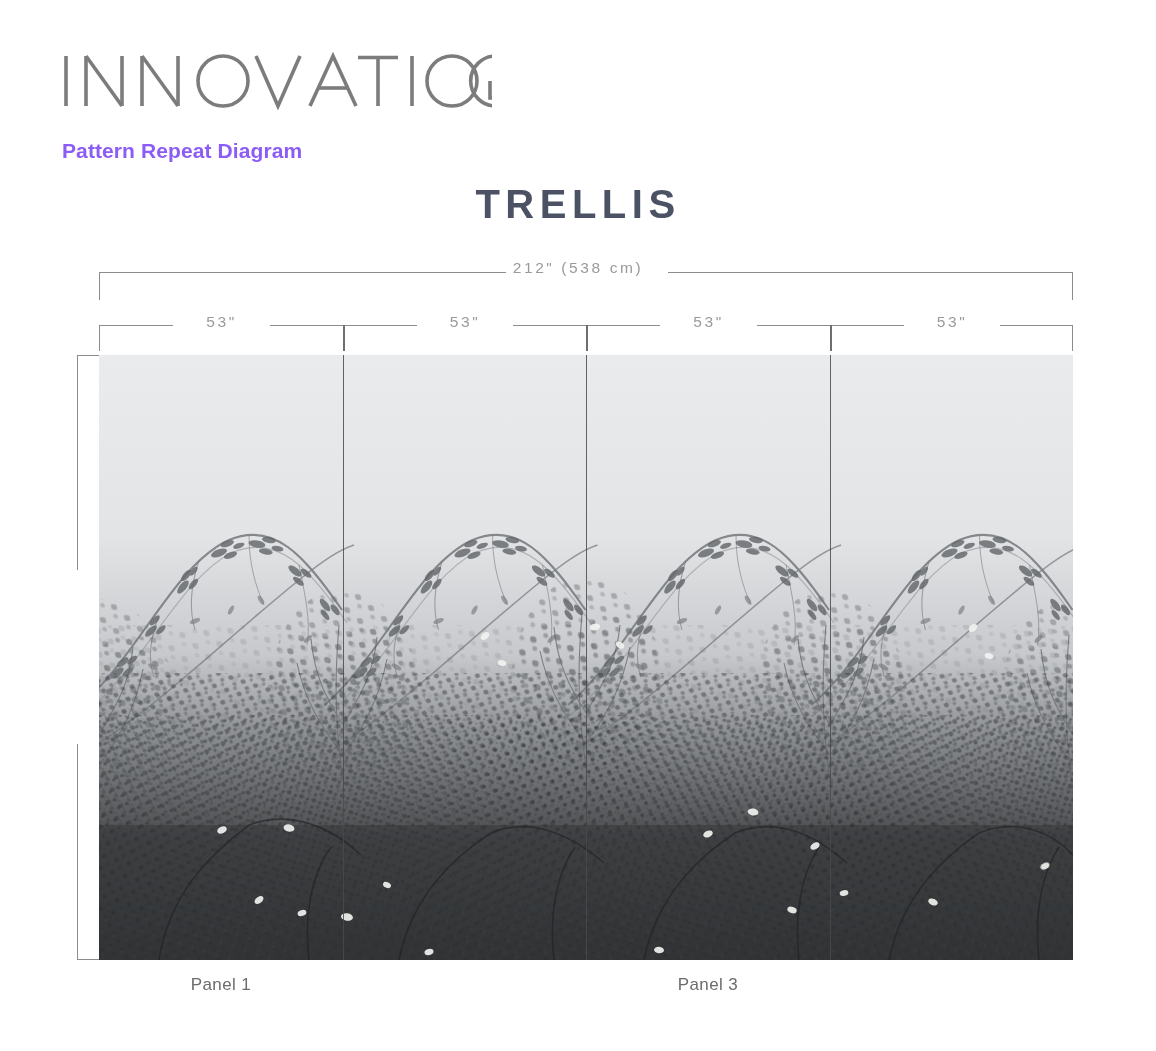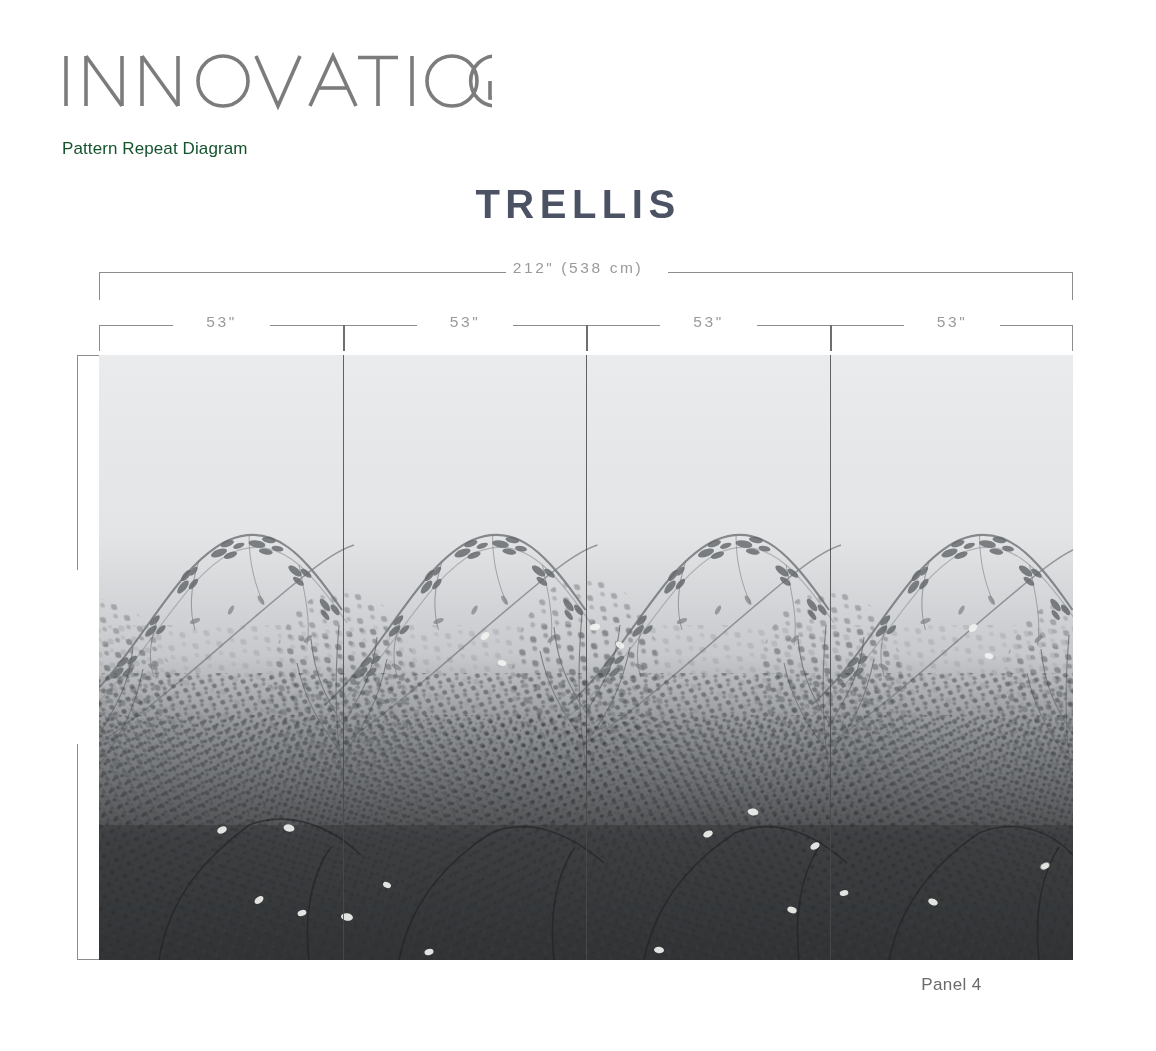--- a/index.html
+++ b/index.html
@@ -22,24 +22,24 @@
     top: 50px;
     width: 430px;
     height: 62px;
   }
   #brand-logo svg { display: block; }
 
   #page-subtitle {
     position: absolute;
     left: 62px;
     top: 139px;
-    font-size: 17px;
+    font-size: 21px;
     letter-spacing: 0.1px;
-    color: #14532d;
-    font-weight: 400;
+    color: #8b5cf6;
+    font-weight: 700;
     white-space: nowrap;
   }
 
   #pattern-title {
     position: absolute;
     left: 0;
     top: 182px;
     width: 1156px;
     text-align: center;
     font-size: 40px;
@@ -401,15 +401,16 @@
         <ellipse cx="560" cy="950" rx="5" ry="3.2" transform="translate(0,-355) rotate(6 560 950)"></ellipse>
         <ellipse cx="330" cy="952" rx="4.6" ry="3" transform="translate(0,-355) rotate(-16 330 952)"></ellipse>
       </g>
     </svg>
   </div>
 
   <div class="panel-divider" style="left:343px;"></div>
   <div class="panel-divider" style="left:586px;"></div>
   <div class="panel-divider" style="left:830px;"></div>
 
-  <div class="panel-caption" style="left:830px; width:243px;">Panel 4</div>
+  <div class="panel-caption" style="left:99px;  width:244px;">Panel 1</div>
+  <div class="panel-caption" style="left:586px; width:244px;">Panel 3</div>
 
 </div>
 
 </body></html>

